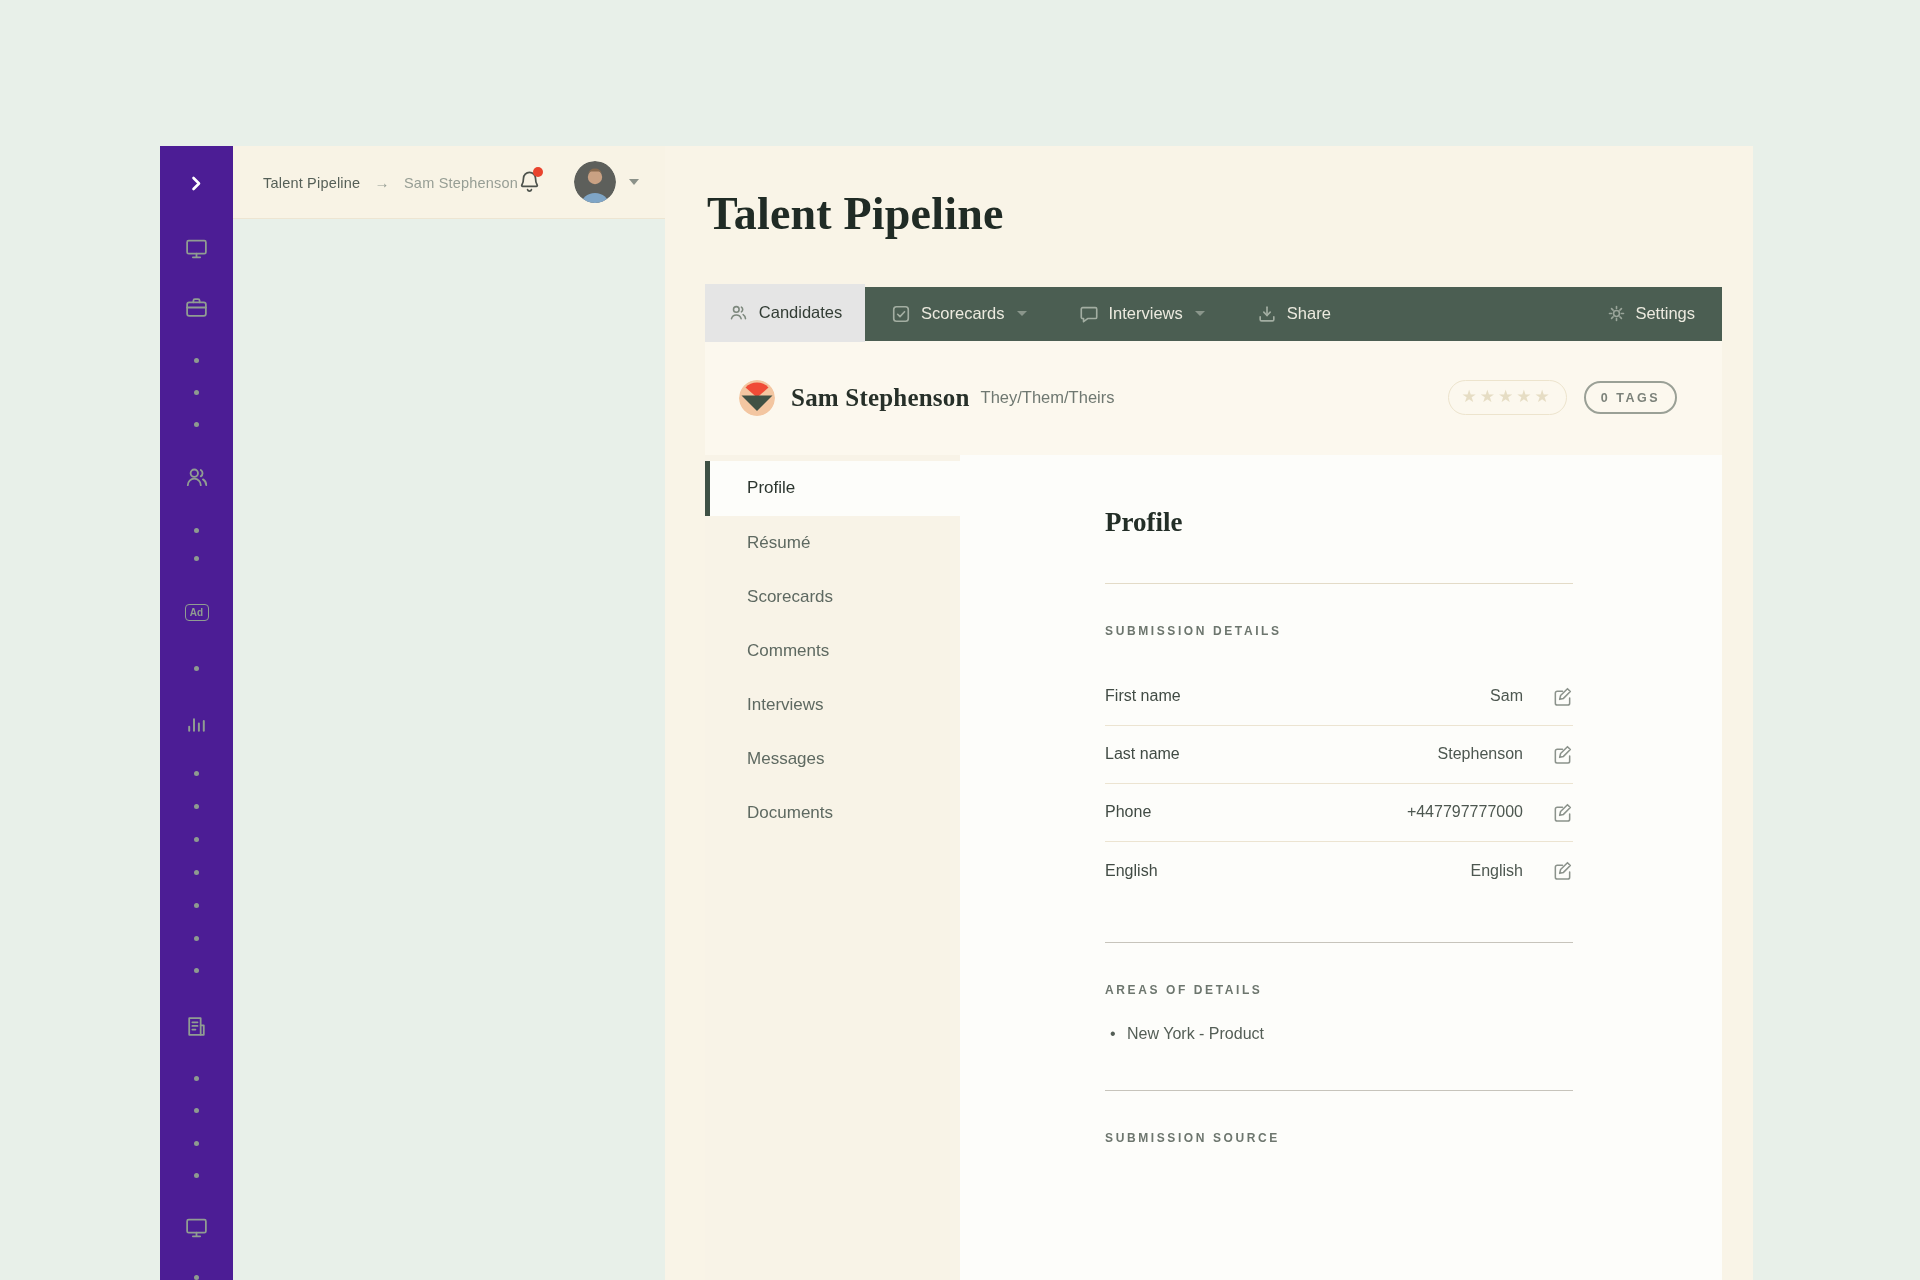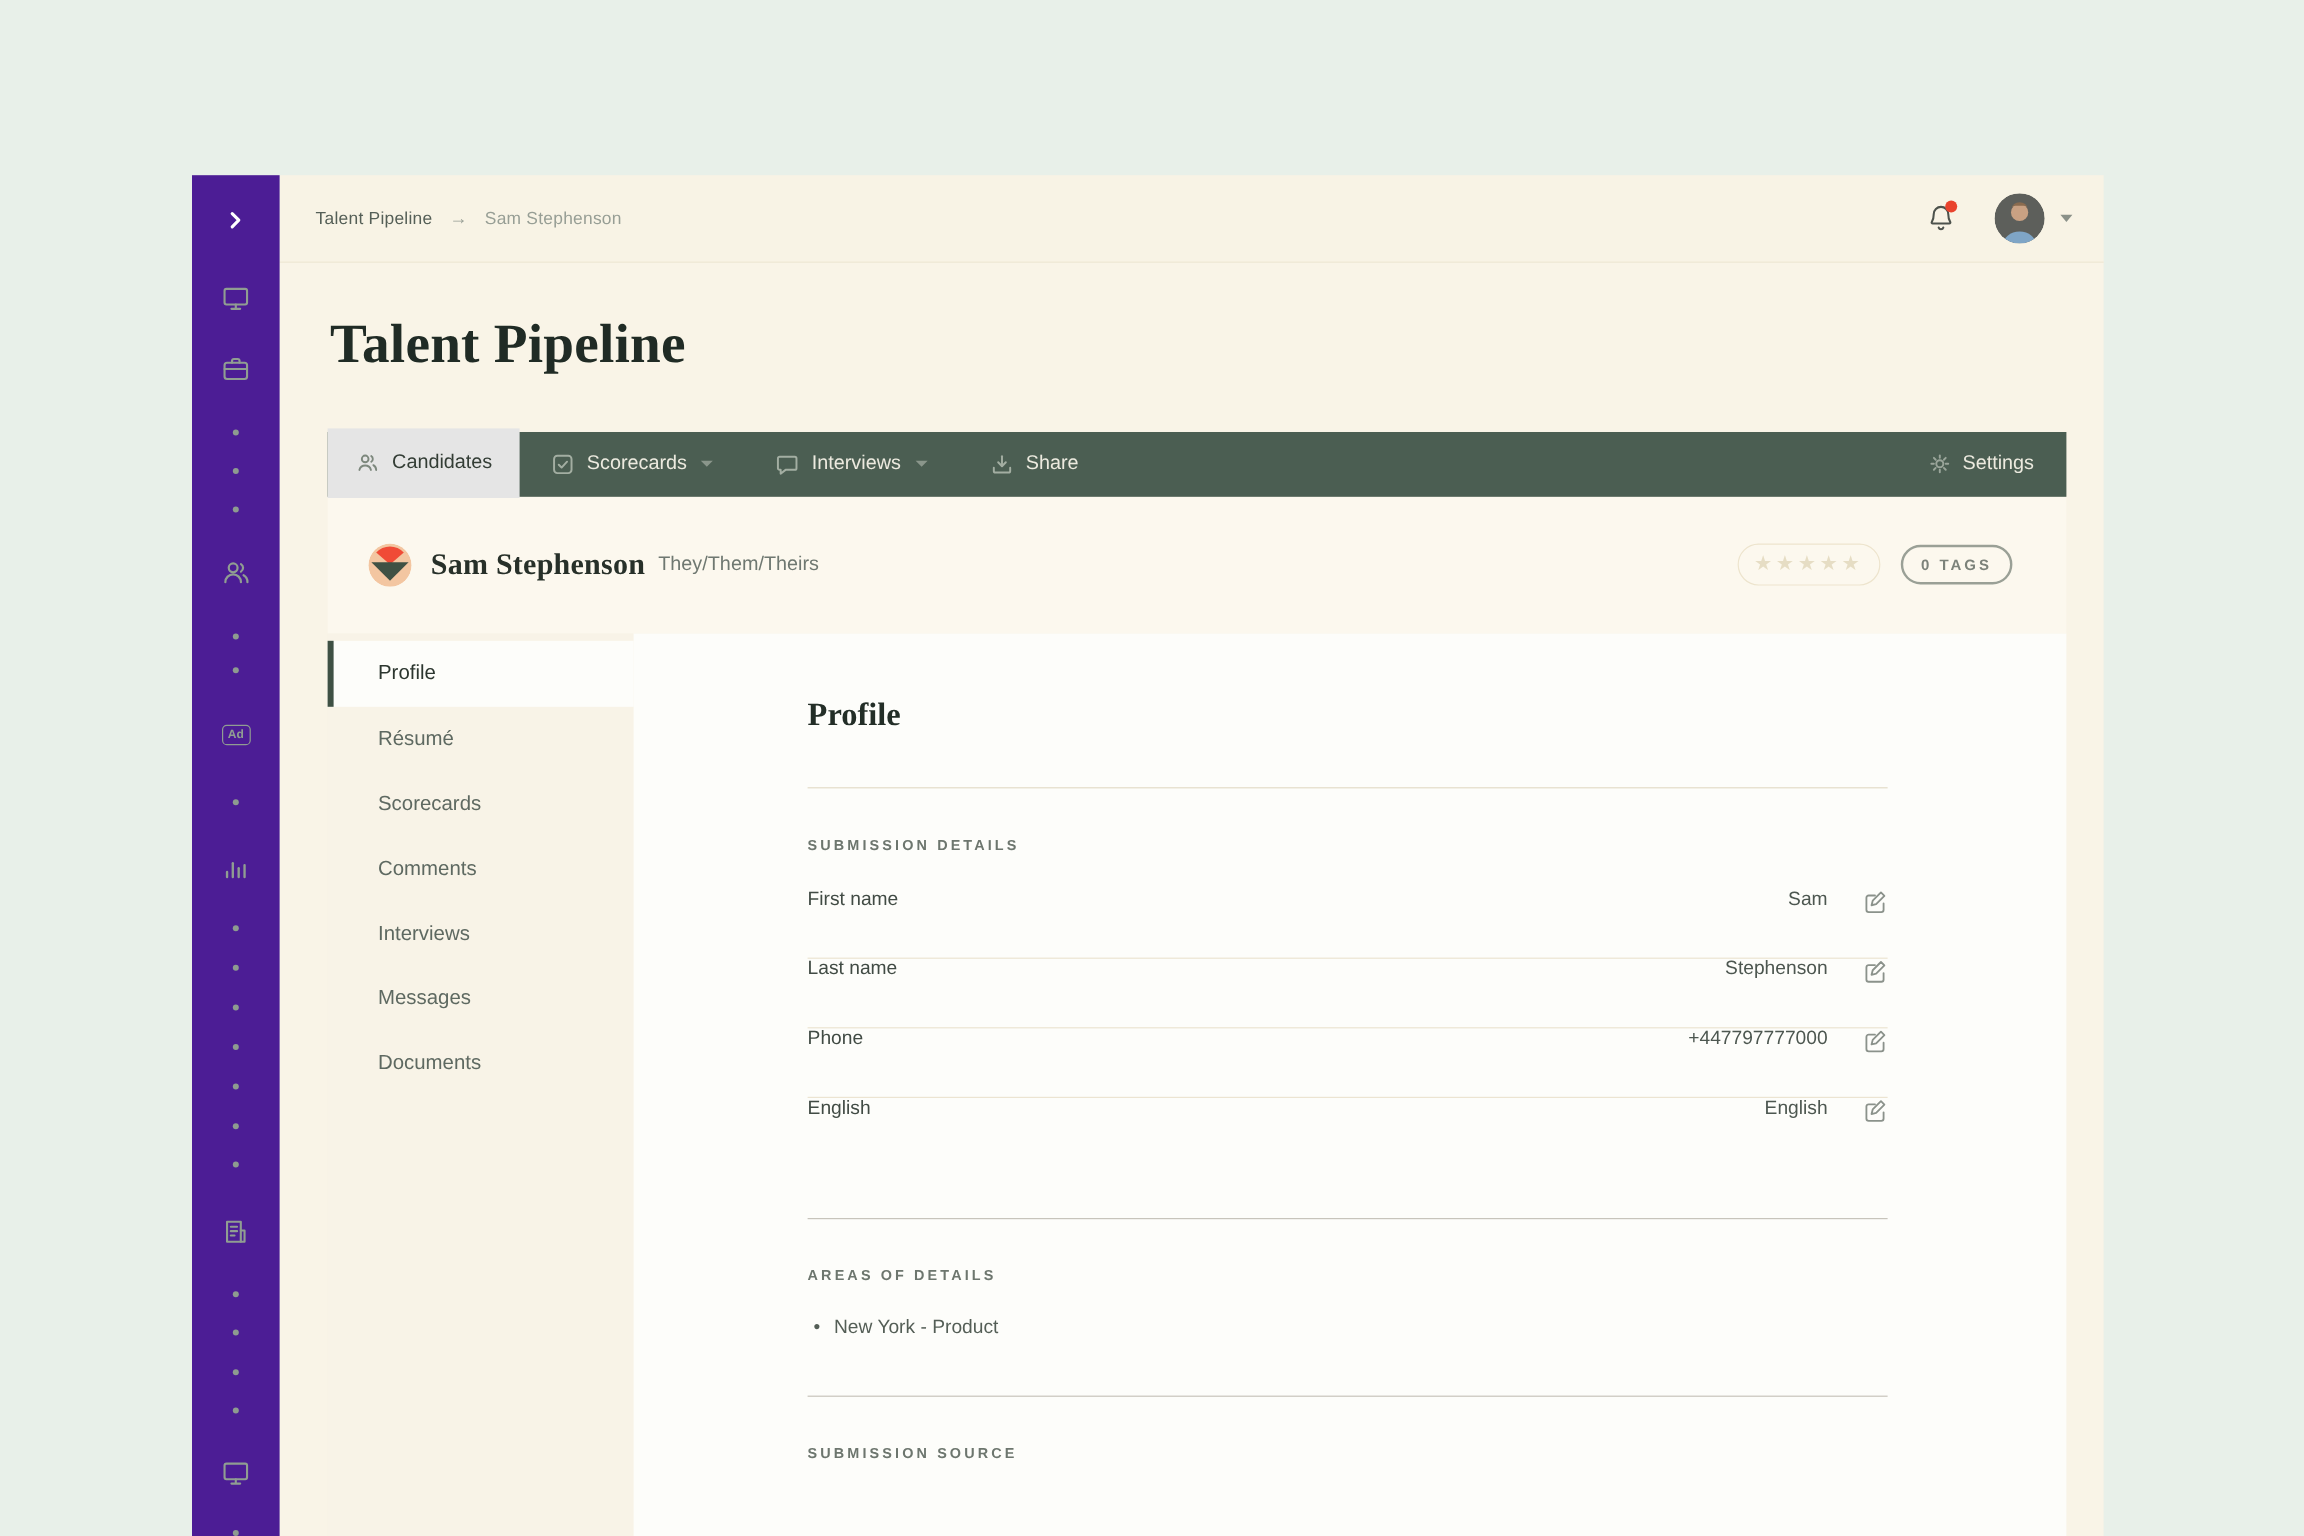--- a/index.html
+++ b/index.html
@@ -17,21 +17,21 @@
   .side-icon { position:absolute; left:0; width:73px; height:24px;
     display:flex; align-items:center; justify-content:center; color:#909d92; }
   .side-icon svg { display:block; }
   .side-dot { position:absolute; left:34px; width:5px; height:5px; border-radius:50%;
     background:#8e9b90; }
   .ad-badge { border:1.6px solid #909d92; border-radius:4px; width:24px; height:17px;
     font-size:10px; font-weight:bold; color:#909d92; display:flex; align-items:center;
     justify-content:center; letter-spacing:0; }
 
   
-  .main { flex:1; min-width:0; display:flex; flex-direction:column; }
+  .main { flex:1; min-width:0; display:flex; }
 
   .topbar { height:73px; flex:none; background:#f8f3e5; border-bottom:1px solid #ede5d2;
     display:flex; align-items:center; padding:0 26px 0 30px; }
   .crumb { font-size:14.5px; letter-spacing:.2px; }
   .crumb-current { color:#555f57; }
   .crumb-sep { color:#979e95; margin:0 10px; font-size:15px; }
   .crumb-leaf { color:#979e95; }
   .topbar-spacer { flex:1; }
   .bell-wrap { position:relative; width:24px; height:26px; color:#4d524c; cursor:pointer; }
   .bell-dot { position:absolute; right:-1px; top:-2px; width:10px; height:10px;
@@ -85,21 +85,21 @@
     padding-left:37px; color:#2c362f; }
 
   .content { flex:1; background:#fdfdfa; padding:52px 149px 0 145px; min-width:0; }
   .content-heading { font-family:"Liberation Serif", serif; font-size:27px; font-weight:bold;
     color:#232e27; }
   .rule-tan { border:none; border-top:1px solid #e3dbc7; margin-top:45px; }
   .rule-gray { border:none; border-top:1px solid #c7c4bb; }
   .sect-label { margin-top:40px; font-size:12px; font-weight:bold; letter-spacing:2.6px;
     color:#6d766e; }
   .rows { margin-top:30px; }
-  .frow { height:58px; display:flex; border-bottom:1px solid #ece4d1; }
+  .frow { height:58px; display:flex; align-items:center; border-bottom:1px solid #ece4d1; }
   .frow:last-child { border-bottom:none; }
   .flabel { font-size:16px; color:#414b44; }
   .fspacer { flex:1; }
   .fvalue { font-size:16px; color:#4d5750; }
   .edit-btn { margin-left:28px; width:22px; height:22px; color:#8b928b; cursor:pointer;
     display:flex; align-items:center; justify-content:center; background:none; border:none; padding:0; }
   .div-after-rows { margin-top:42px; }
   .aoi-label { margin-top:40px; }
   .bullet-row { margin-top:28px; display:flex; align-items:center; font-size:16px; color:#545e56; }
   .bullet-glyph { width:22px; padding-left:5px; color:#545e56; }

